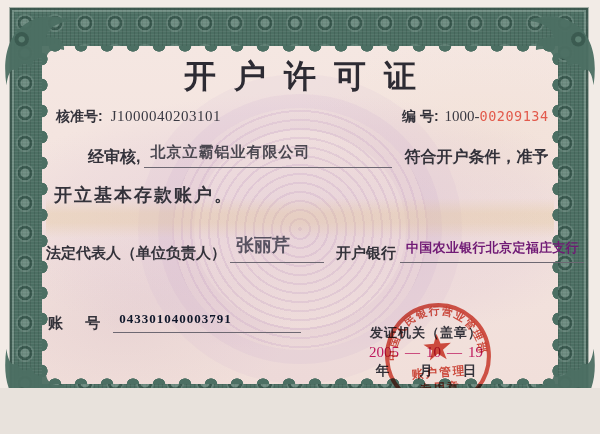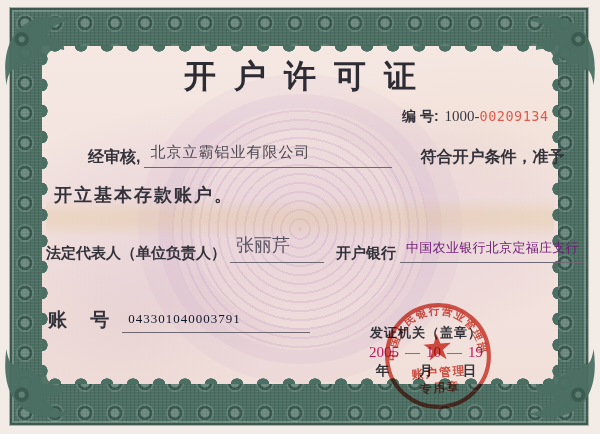--- a/index.html
+++ b/index.html
@@ -1,17 +1,17 @@
 <!DOCTYPE html>
 <html><head>
 <meta charset="utf-8">
 <style>
   html,body{margin:0;padding:0;background:#e8e2dc;}
   .stage{
-    position:relative;width:600px;height:434px;overflow:hidden;
+    position:relative;width:600px;height:388px;overflow:hidden;
     background:#f2ebe6;
     font-family:"Liberation Serif","DejaVu Serif",serif;
     color:#33323a;
   }
   
   .frame{
     position:absolute;left:10px;top:8px;width:578px;height:417px;z-index:1;
     background-color:#4c6f63;
     background-image:
       radial-gradient(circle 9px at 15px 15px,
@@ -77,32 +77,32 @@
   .lbl{font-family:"Liberation Sans","DejaVu Sans",sans-serif;font-weight:700;color:#33323a;}
   .meta-left{left:56px;top:108px;font-size:14px;}
   .meta-left .val{font-size:15px;letter-spacing:.5px;color:#3a3942;margin-left:8px;}
   .meta-right{left:402px;top:108px;font-size:14px;}
   .meta-right .prefix{font-size:15px;color:#3a3942;margin-left:6px;}
   .meta-right .red{font-family:"DejaVu Sans Mono","Liberation Mono",monospace;
     font-size:13.5px;color:#e25a4c;letter-spacing:.5px;}
   .review{left:88px;top:146px;width:480px;white-space:nowrap;}
   .review .lbl{font-size:16px;}
   .fill{display:inline-block;border-bottom:1px solid #6d6872;text-align:left;
-    vertical-align:bottom;padding:0 4px 2px 6px;}
+    vertical-align:bottom;padding:0 4px 2px 6px;font-weight:bold;}
   .fill .raise{position:relative;top:-3px;}
   .company{width:238px;font-size:15px;color:#4a4750;letter-spacing:1px;}
-  .clause{font-size:16px;margin-left:24px;}
+  .clause{font-size:16px;margin-left:8px;}
   .account-clause{left:46px;top:183px;font-size:18px;letter-spacing:2px;margin-left:8px;}
   .rep-line{left:46px;top:236px;white-space:nowrap;}
   .rep-line .lbl{font-size:15px;}
   .rep-name{width:84px;font-size:18px;color:#575260;}
   .bank-lbl{margin-left:8px;}
   .bank-name{width:174px;font-size:13px;color:#701a75;letter-spacing:.3px;}
   .acct-line{left:48px;top:282px;white-space:nowrap;}
-  .acct-line .lbl{font-size:19px;letter-spacing:9px;}
+  .acct-line .lbl{font-size:15px;letter-spacing:9px;}
   .acct-num{width:178px;font-size:13px;color:#0f172a;letter-spacing:1px;margin-top:32px;}
   .issue{left:338px;top:324px;width:176px;text-align:center;}
   .issue .issuer{font-size:13px;letter-spacing:1px;}
   .issue .date-row{display:flex;justify-content:center;gap:6px;font-size:15px;
     color:#be185d;margin-top:2px;}
   .issue .unit-row{display:flex;justify-content:center;gap:30px;font-size:13.5px;
     font-family:"Liberation Sans","DejaVu Sans",sans-serif;font-weight:700;margin-top:1px;}
   
   .seal{position:absolute;left:381px;top:299px;width:114px;height:114px;z-index:9;
     mix-blend-mode:multiply;opacity:.92;transform:rotate(-4deg);}
@@ -148,20 +148,23 @@
   <svg class="corner br" viewBox="0 0 80 80">
     <g fill="#4c6f63">
         <path d="M6 78 C2 50 6 22 30 8 C48 -2 68 2 78 6 C60 9 52 15 50 25 C63 23 71 29 70 39 C58 35 50 41 50 51 C42 45 34 49 34 59 C28 51 20 53 18 63 C12 57 8 64 6 78 Z"></path>
         <circle cx="23" cy="27" r="8" fill="#3b5a50"></circle>
         <circle cx="23" cy="27" r="3.5" fill="#5d8173"></circle>
       </g>
   </svg>
 
   <div class="layer title">开户许可证</div>
 
+  <div class="layer meta-left">
+    <span class="lbl">核准号:</span><span class="val">J1000040203101</span>
+  </div>
   <div class="layer meta-right">
     <span class="lbl">编 号:</span><span class="prefix">1000-</span><span class="red">00209134</span>
   </div>
 
   <div class="layer review">
     <span class="lbl">经审核,</span>
     <span class="fill company"><span class="raise">北京立霸铝业有限公司</span></span>
     <span class="lbl clause">符合开户条件，准予</span>
   </div>
 

